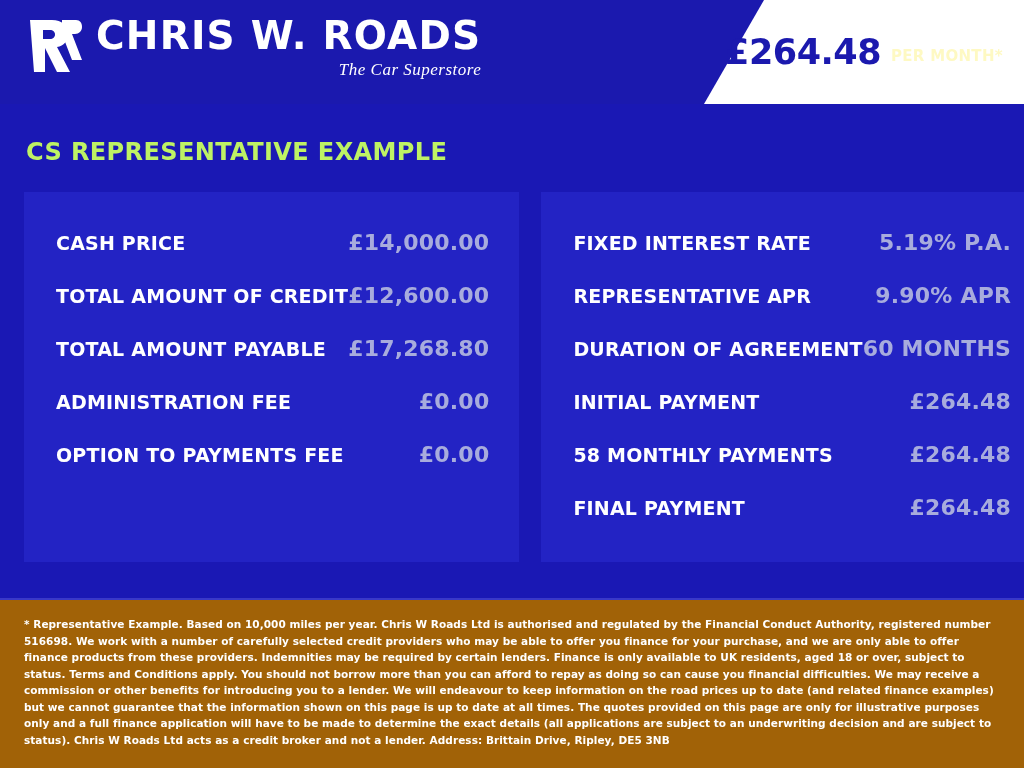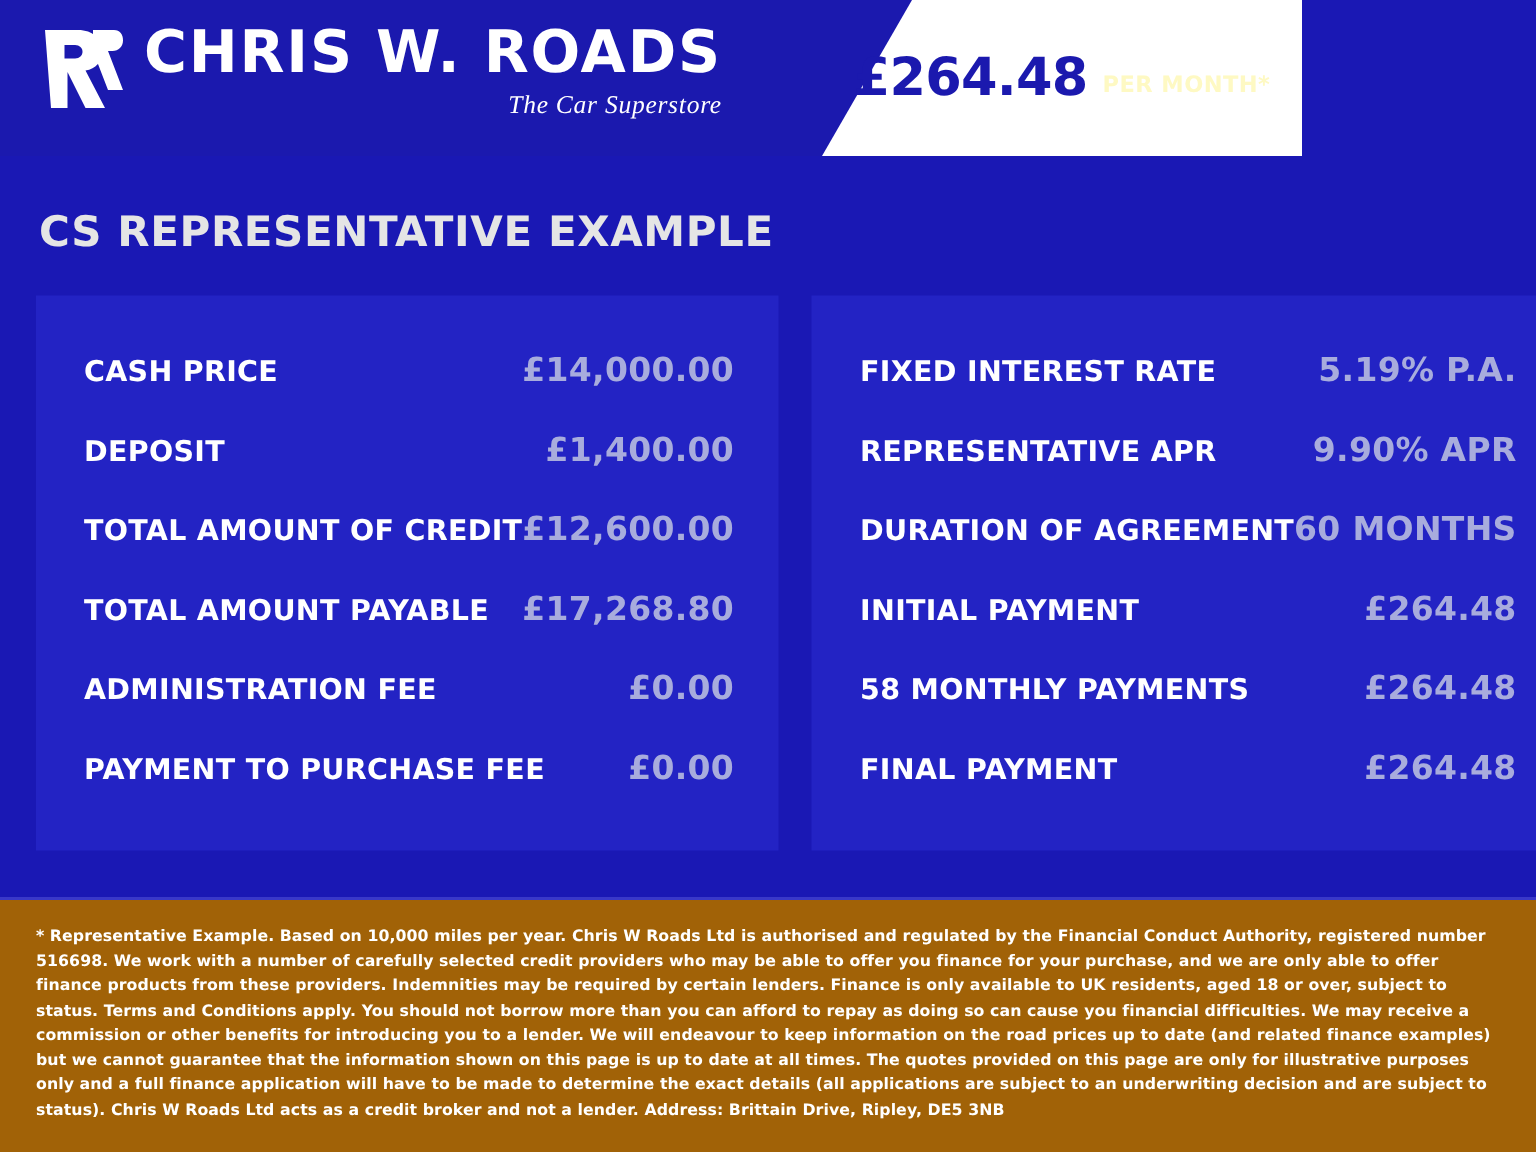--- a/index.html
+++ b/index.html
@@ -11,21 +11,21 @@
   }
   .page {
     position: relative;
     width: 1024px; height: 768px;
     background: #1a18b4;
   }
 
   
   .header {
     position: relative;
-    width: 868px;
+    width: 1024px;
     height: 104px;
     background: #1b19ae;
     overflow: hidden;
   }
   .header-white-wedge {
     position: absolute;
     top: 0; right: 0;
     width: 320px; height: 104px;
     background: #ffffff;
     clip-path: polygon(60px 0, 320px 0, 320px 104px, 0 104px);
@@ -85,22 +85,22 @@
     font-family: "DejaVu Sans", sans-serif;
     padding-top: 8px;
   }
 
   
   .body-area {
     position: relative;
     padding: 0 24px;
   }
   .section-title {
-    color: #e5e5e5;
-    font-size: 28px;
+    color: #bef264;
+    font-size: 24px;
     font-weight: bold;
     letter-spacing: 0.4px;
     padding: 34px 0 26px 2px;
     font-family: "DejaVu Sans", sans-serif;
   }
 
   .panels {
     display: flex;
     gap: 22px;
   }
@@ -184,37 +184,33 @@
   <div class="body-area">
     <div class="section-title">CS REPRESENTATIVE EXAMPLE</div>
 
     <div class="panels">
       <div class="panel">
         <div class="row">
           <span class="row-label">CASH PRICE</span>
           <span class="row-value">£14,000.00</span>
         </div>
         <div class="row">
-          <span class="row-label">DEPOSIT</span>
-          <span class="row-value">£1,400.00</span>
-        </div>
-        <div class="row">
           <span class="row-label">TOTAL AMOUNT OF CREDIT</span>
           <span class="row-value">£12,600.00</span>
         </div>
         <div class="row">
           <span class="row-label">TOTAL AMOUNT PAYABLE</span>
           <span class="row-value">£17,268.80</span>
         </div>
         <div class="row">
           <span class="row-label">ADMINISTRATION FEE</span>
           <span class="row-value">£0.00</span>
         </div>
         <div class="row">
-          <span class="row-label">PAYMENT TO PURCHASE FEE</span>
+          <span class="row-label">OPTION TO PAYMENTS FEE</span>
           <span class="row-value">£0.00</span>
         </div>
       </div>
 
       <div class="panel">
         <div class="row">
           <span class="row-label">FIXED INTEREST RATE</span>
           <span class="row-value">5.19% P.A.</span>
         </div>
         <div class="row">

